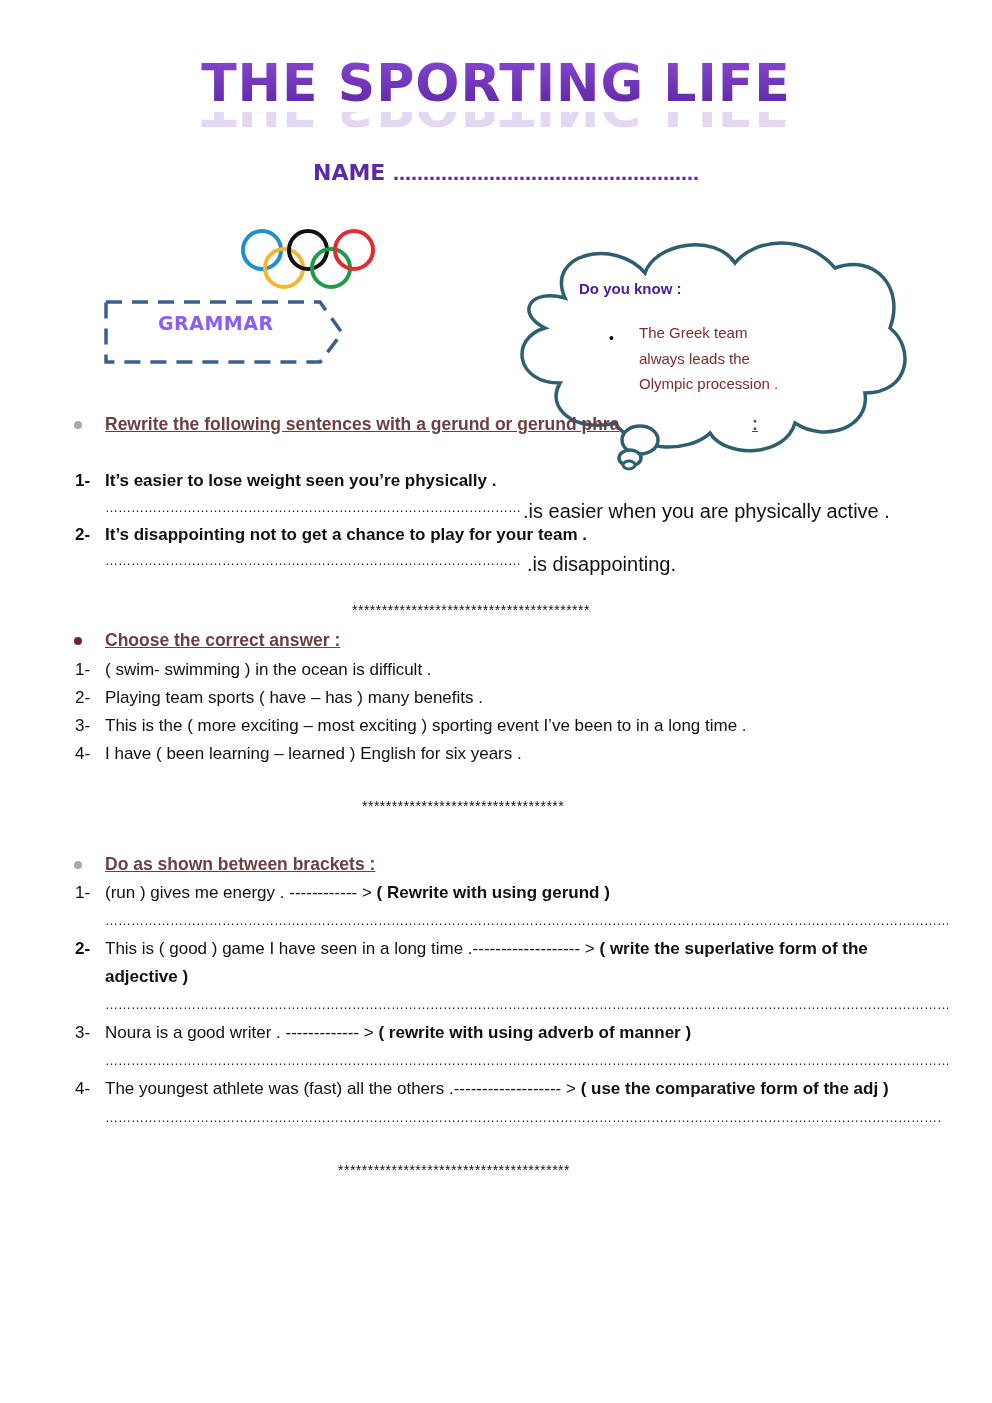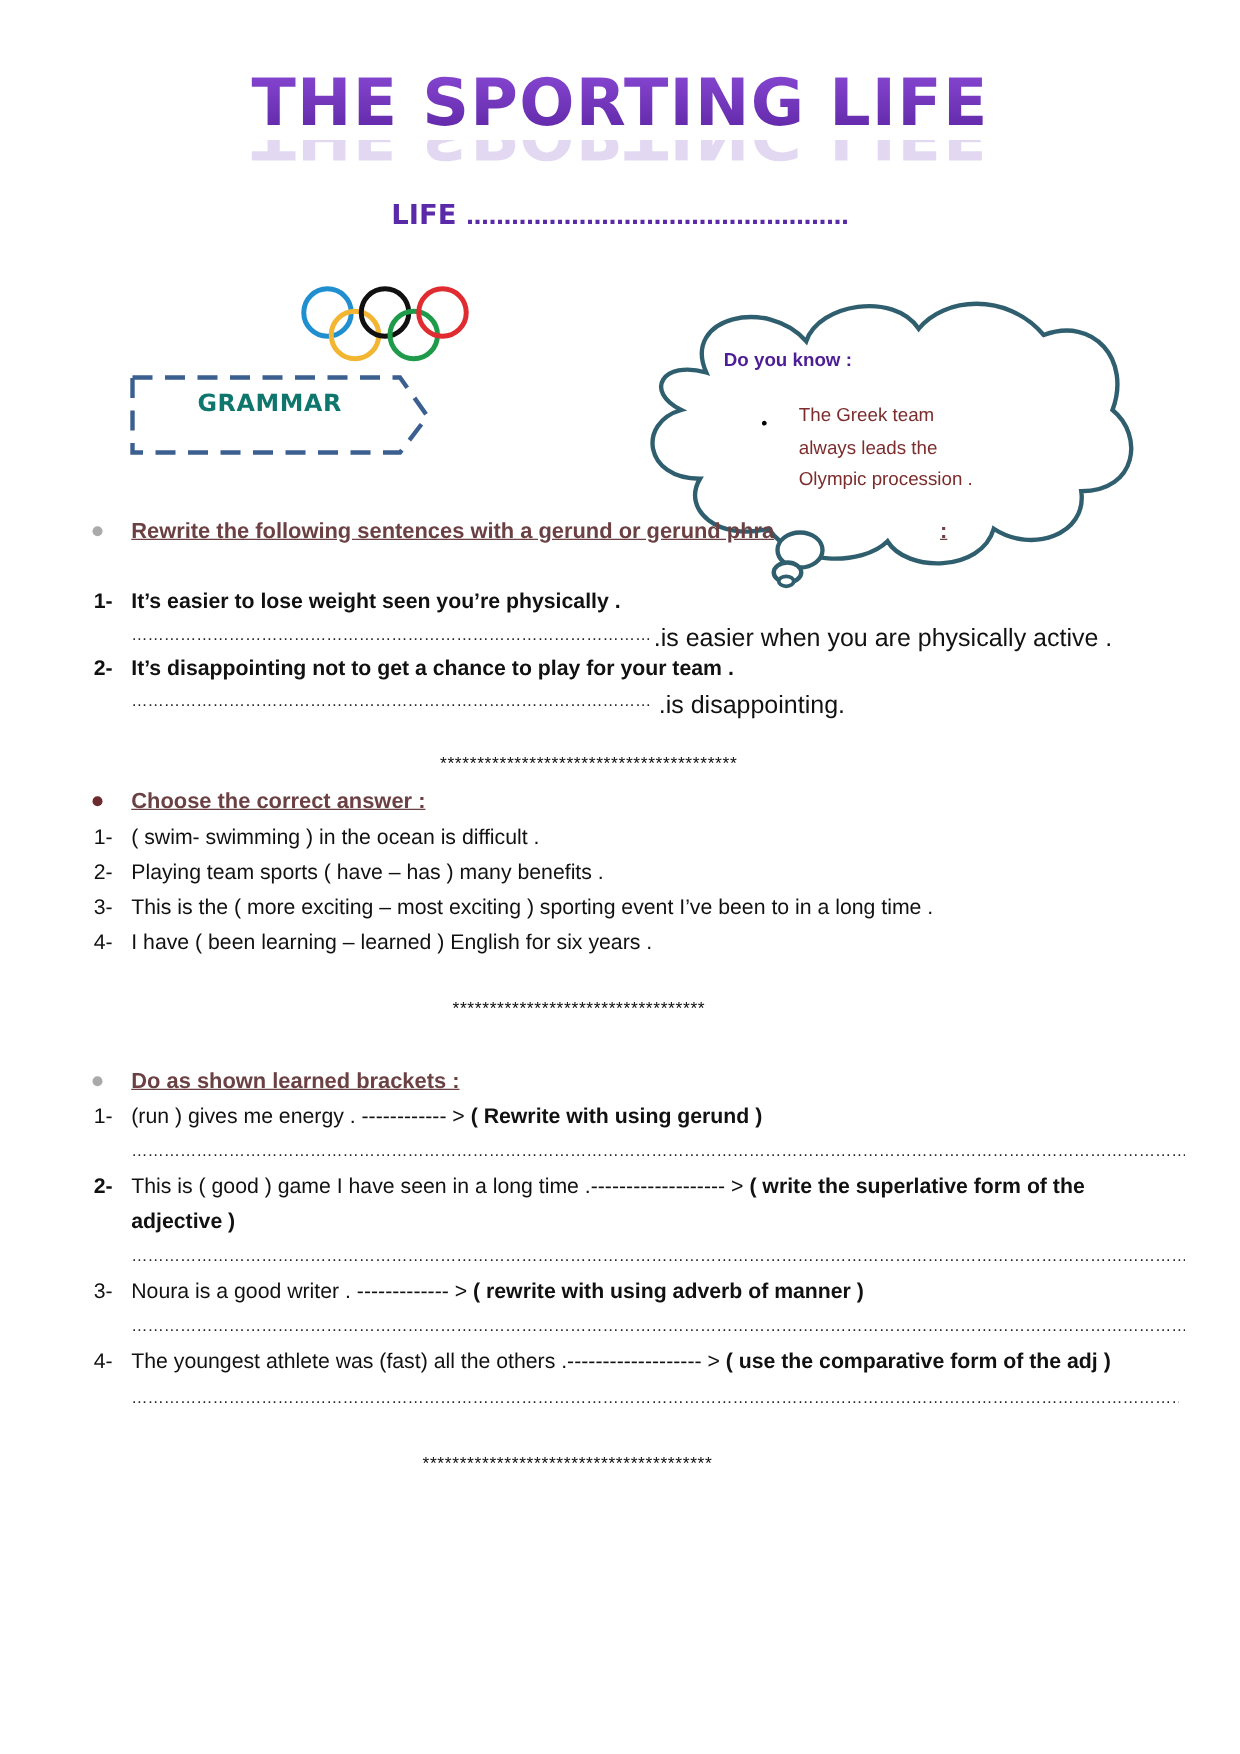--- a/index.html
+++ b/index.html
@@ -11,42 +11,42 @@
            background:linear-gradient(#8a4ad6,#5a23a0); -webkit-background-clip:text; background-clip:text;
            -webkit-text-fill-color:transparent; line-height:62px; }
   .title-reflect { left:0; width:992px; top:112px; height:26px; overflow:hidden; text-align:center;
            font-family:"DejaVu Sans", sans-serif; font-weight:bold; font-size:52px; letter-spacing:1px;
            color:#6a2fb5; opacity:.18; transform:scaleY(-1); line-height:62px; }
   .name-line { left:313px; top:160px; font-family:"DejaVu Sans", sans-serif; font-weight:bold;
                font-size:22px; color:#5b2aa8; }
   .name-dots { font-size:18px; letter-spacing:0px; }
   .grammar-box { left:104px; top:300px; width:240px; height:64px; }
   .grammar-label { left:158px; top:312px; font-family:"DejaVu Sans", sans-serif; font-weight:bold;
-                   font-size:19px; color:#0f766e; letter-spacing:0.5px; }
+                   font-size:19px; color:#8b5cf6; letter-spacing:0.5px; }
   .cloud { left:505px; top:228px; width:405px; height:245px; }
   .cloud-title { left:579px; top:280px; font-size:15px; font-weight:bold; color:#4c1d95; }
   .cloud-bullet { left:609px; top:330px; font-size:14px; color:#000; }
   .cloud-text { left:639px; top:320px; font-size:15px; color:#7b2c2c; line-height:25.5px; width:170px; }
   .section-head { font-weight:bold; font-size:17.5px; color:#6b4043; text-decoration:underline;text-align:center; }
   .bullet-dot { width:8px; height:8px; border-radius:50%; }
   .q { font-size:17px; line-height:20px; white-space:nowrap; }
   .bold { font-weight:bold; }
   .ans { font-size:20px; white-space:nowrap; font-family:"Liberation Sans", sans-serif; }
   .stars { font-size:14px; letter-spacing:0.5px; white-space:nowrap; }
   .dots { font-size:13px; letter-spacing:0; white-space:nowrap; overflow:hidden; color:#222; }
   .u { font-weight:bold; }
 </style>
 </head>
 <body>
 
 <div class="abs title">THE SPORTING LIFE</div>
 <div class="abs title-reflect">THE SPORTING LIFE</div>
 
 <div class="abs name-line">
-  <span>LIFE</span>
+  <span>NAME</span>
   <span class="name-dots">……………………………………………</span>
 </div>
 
 <svg class="abs" style="left:238px;top:228px" width="142" height="64">
   <circle cx="24" cy="22" r="19" fill="none" stroke="#1f8fd0" stroke-width="4"></circle>
   <circle cx="46" cy="40" r="19" fill="none" stroke="#f2b632" stroke-width="4"></circle>
   <circle cx="70" cy="22" r="19" fill="none" stroke="#111" stroke-width="4"></circle>
   <circle cx="93" cy="40" r="19" fill="none" stroke="#1e9b4a" stroke-width="4"></circle>
   <circle cx="116" cy="22" r="19" fill="none" stroke="#e02b30" stroke-width="4"></circle>
 </svg>
@@ -96,21 +96,21 @@
 <div class="abs q" style="left:75px;top:688px">2-</div>
 <div class="abs q" style="left:105px;top:688px">Playing team sports ( have – has ) many benefits .</div>
 <div class="abs q" style="left:75px;top:716px">3-</div>
 <div class="abs q" style="left:105px;top:716px">This is the ( more exciting – most exciting ) sporting event I’ve been to in a long time .</div>
 <div class="abs q" style="left:75px;top:744px">4-</div>
 <div class="abs q" style="left:105px;top:744px">I have ( been learning – learned ) English for six years .</div>
 
 <div class="abs stars" style="left:362px;top:798px">**********************************</div>
 
 <div class="abs bullet-dot" style="left:74px;top:861px;background:#aaa"></div>
-<div class="abs section-head" style="left:105px;top:854px">Do as shown learned brackets :</div>
+<div class="abs section-head" style="left:105px;top:854px">Do as shown between brackets :</div>
 
 <div class="abs q" style="left:75px;top:883px">1-</div>
 <div class="abs q" style="left:105px;top:883px">
   <span>(run ) gives me energy . ------------ &gt; </span><span class="u">( Rewrite with using gerund )</span>
 </div>
 <div class="abs dots" style="left:105px;top:913px;width:843px">…………………………………………………………………………………………………………………………………………………………………………………………………………………</div>
 
 <div class="abs q bold" style="left:75px;top:939px">2-</div>
 <div class="abs q" style="left:105px;top:939px">
   <span>This is ( good ) game I have seen in a long time .------------------- &gt; </span><span class="u">( write the superlative form of the</span>

